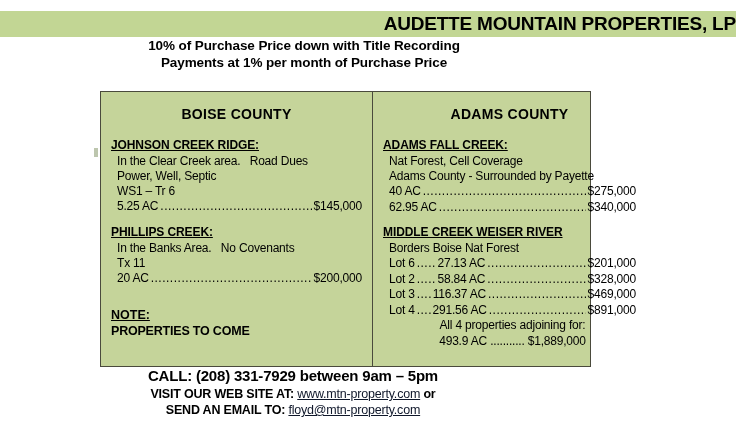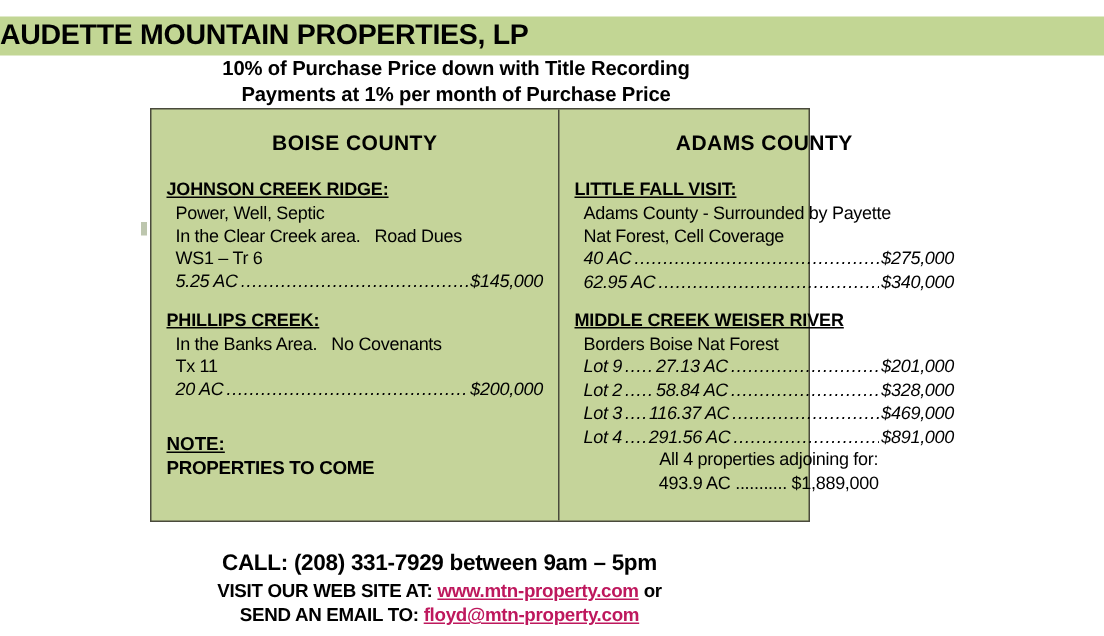--- a/index.html
+++ b/index.html
@@ -25,21 +25,21 @@
     height: 26px;
     background: #c2d694;
   }
   .header-title {
     position: absolute;
     left: 0;
     top: 11px;
     width: 736px;
     height: 14px;
     line-height: 26px;
-    text-align: left;
+    text-align: right;
     font-size: 19px;
     font-weight: bold;
     letter-spacing: -0.2px;
   }
 
   .subheader {
     position: absolute;
     left: 0;
     top: 38px;
     width: 608px;
@@ -49,22 +49,22 @@
     font-size: 13.5px;
     font-weight: bold;
     line-height: 16.5px;
     letter-spacing: -0.1px;
   }
 
   
   .panel {
     position: absolute;
     left: 100px;
-    top: 72px;
-    width: 440px;
+    top: 91px;
+    width: 491px;
     height: 276px;
     background: #c5d49a;
     border: 1.5px solid #4a4a3c;
     box-sizing: border-box;
     display: flex;
   }
   .col {
     box-sizing: border-box;
     position: relative;
   }
@@ -103,21 +103,20 @@
   }
 
   
   .listing {
     display: flex;
     align-items: flex-start;
     font-size: 12px;
     line-height: 15.5px;
     padding-left: 6px;
     letter-spacing: -0.2px;
-    font-style: italic;
   }
   .listing .lot {
     white-space: pre;
     flex: none;
   }
   .listing .dots {
     flex: 1 1 auto;
     overflow: hidden;
     white-space: nowrap;
     margin: 0 2px;
@@ -178,23 +177,23 @@
     line-height: 20px;
     letter-spacing: -0.2px;
   }
   .footer-line {
     font-size: 12.5px;
     font-weight: bold;
     line-height: 16px;
     letter-spacing: -0.2px;
   }
   .link {
-    color: #be185d;
+    color: #0f172a;
     text-decoration: underline;
-    font-weight: bold;
+    font-weight: normal;
   }
 
   .artifact {
     position: absolute;
     left: 94px;
     top: 148px;
     width: 4px;
     height: 9px;
     background: #9aa882;
     opacity: 0.65;
@@ -211,22 +210,22 @@
   <div class="subheader-line">Payments at 1% per month of Purchase Price</div>
 </div>
 
 <div class="panel">
 
   <div class="col col-left">
     <div class="col-heading">BOISE COUNTY</div>
 
     <div class="section">
       <div class="section-title">JOHNSON CREEK RIDGE:</div>
+      <div class="desc-line">In the Clear Creek area.   Road Dues</div>
       <div class="desc-line">Power, Well, Septic</div>
-      <div class="desc-line">In the Clear Creek area.   Road Dues</div>
       <div class="desc-line">WS1 – Tr 6</div>
       <div class="listing">
         <span class="lot">5.25 AC</span>
         <span class="dots">........................................................</span>
         <span class="price">$145,000</span>
       </div>
     </div>
 
     <div class="section">
       <div class="section-title">PHILLIPS CREEK:</div>
@@ -242,41 +241,41 @@
     <div class="note-block">
       <div class="note-title">NOTE:</div>
       <div class="note-line">PROPERTIES TO COME</div>
     </div>
   </div>
 
   <div class="col col-right">
     <div class="col-heading">ADAMS COUNTY</div>
 
     <div class="section">
-      <div class="section-title">LITTLE FALL VISIT:</div>
+      <div class="section-title">ADAMS FALL CREEK:</div>
+      <div class="desc-line">Nat Forest, Cell Coverage</div>
       <div class="desc-line">Adams County - Surrounded by Payette</div>
-      <div class="desc-line">Nat Forest, Cell Coverage</div>
       <div class="listing">
         <span class="lot">40 AC</span>
         <span class="dots">........................................................</span>
         <span class="price">$275,000</span>
       </div>
       <div class="listing">
         <span class="lot">62.95 AC</span>
         <span class="dots">........................................................</span>
         <span class="price">$340,000</span>
       </div>
     </div>
 
     <div class="section">
       <div class="section-title">MIDDLE CREEK WEISER RIVER</div>
       <div class="desc-line">Borders Boise Nat Forest</div>
 
       <div class="listing">
-        <span class="lot">Lot 9</span>
+        <span class="lot">Lot 6</span>
         <span class="dots-sm">........</span>
         <span class="mid">27.13 AC</span>
         <span class="dots">..........................................</span>
         <span class="price">$201,000</span>
       </div>
       <div class="listing">
         <span class="lot">Lot 2</span>
         <span class="dots-sm">........</span>
         <span class="mid">58.84 AC</span>
         <span class="dots">..........................................</span>

